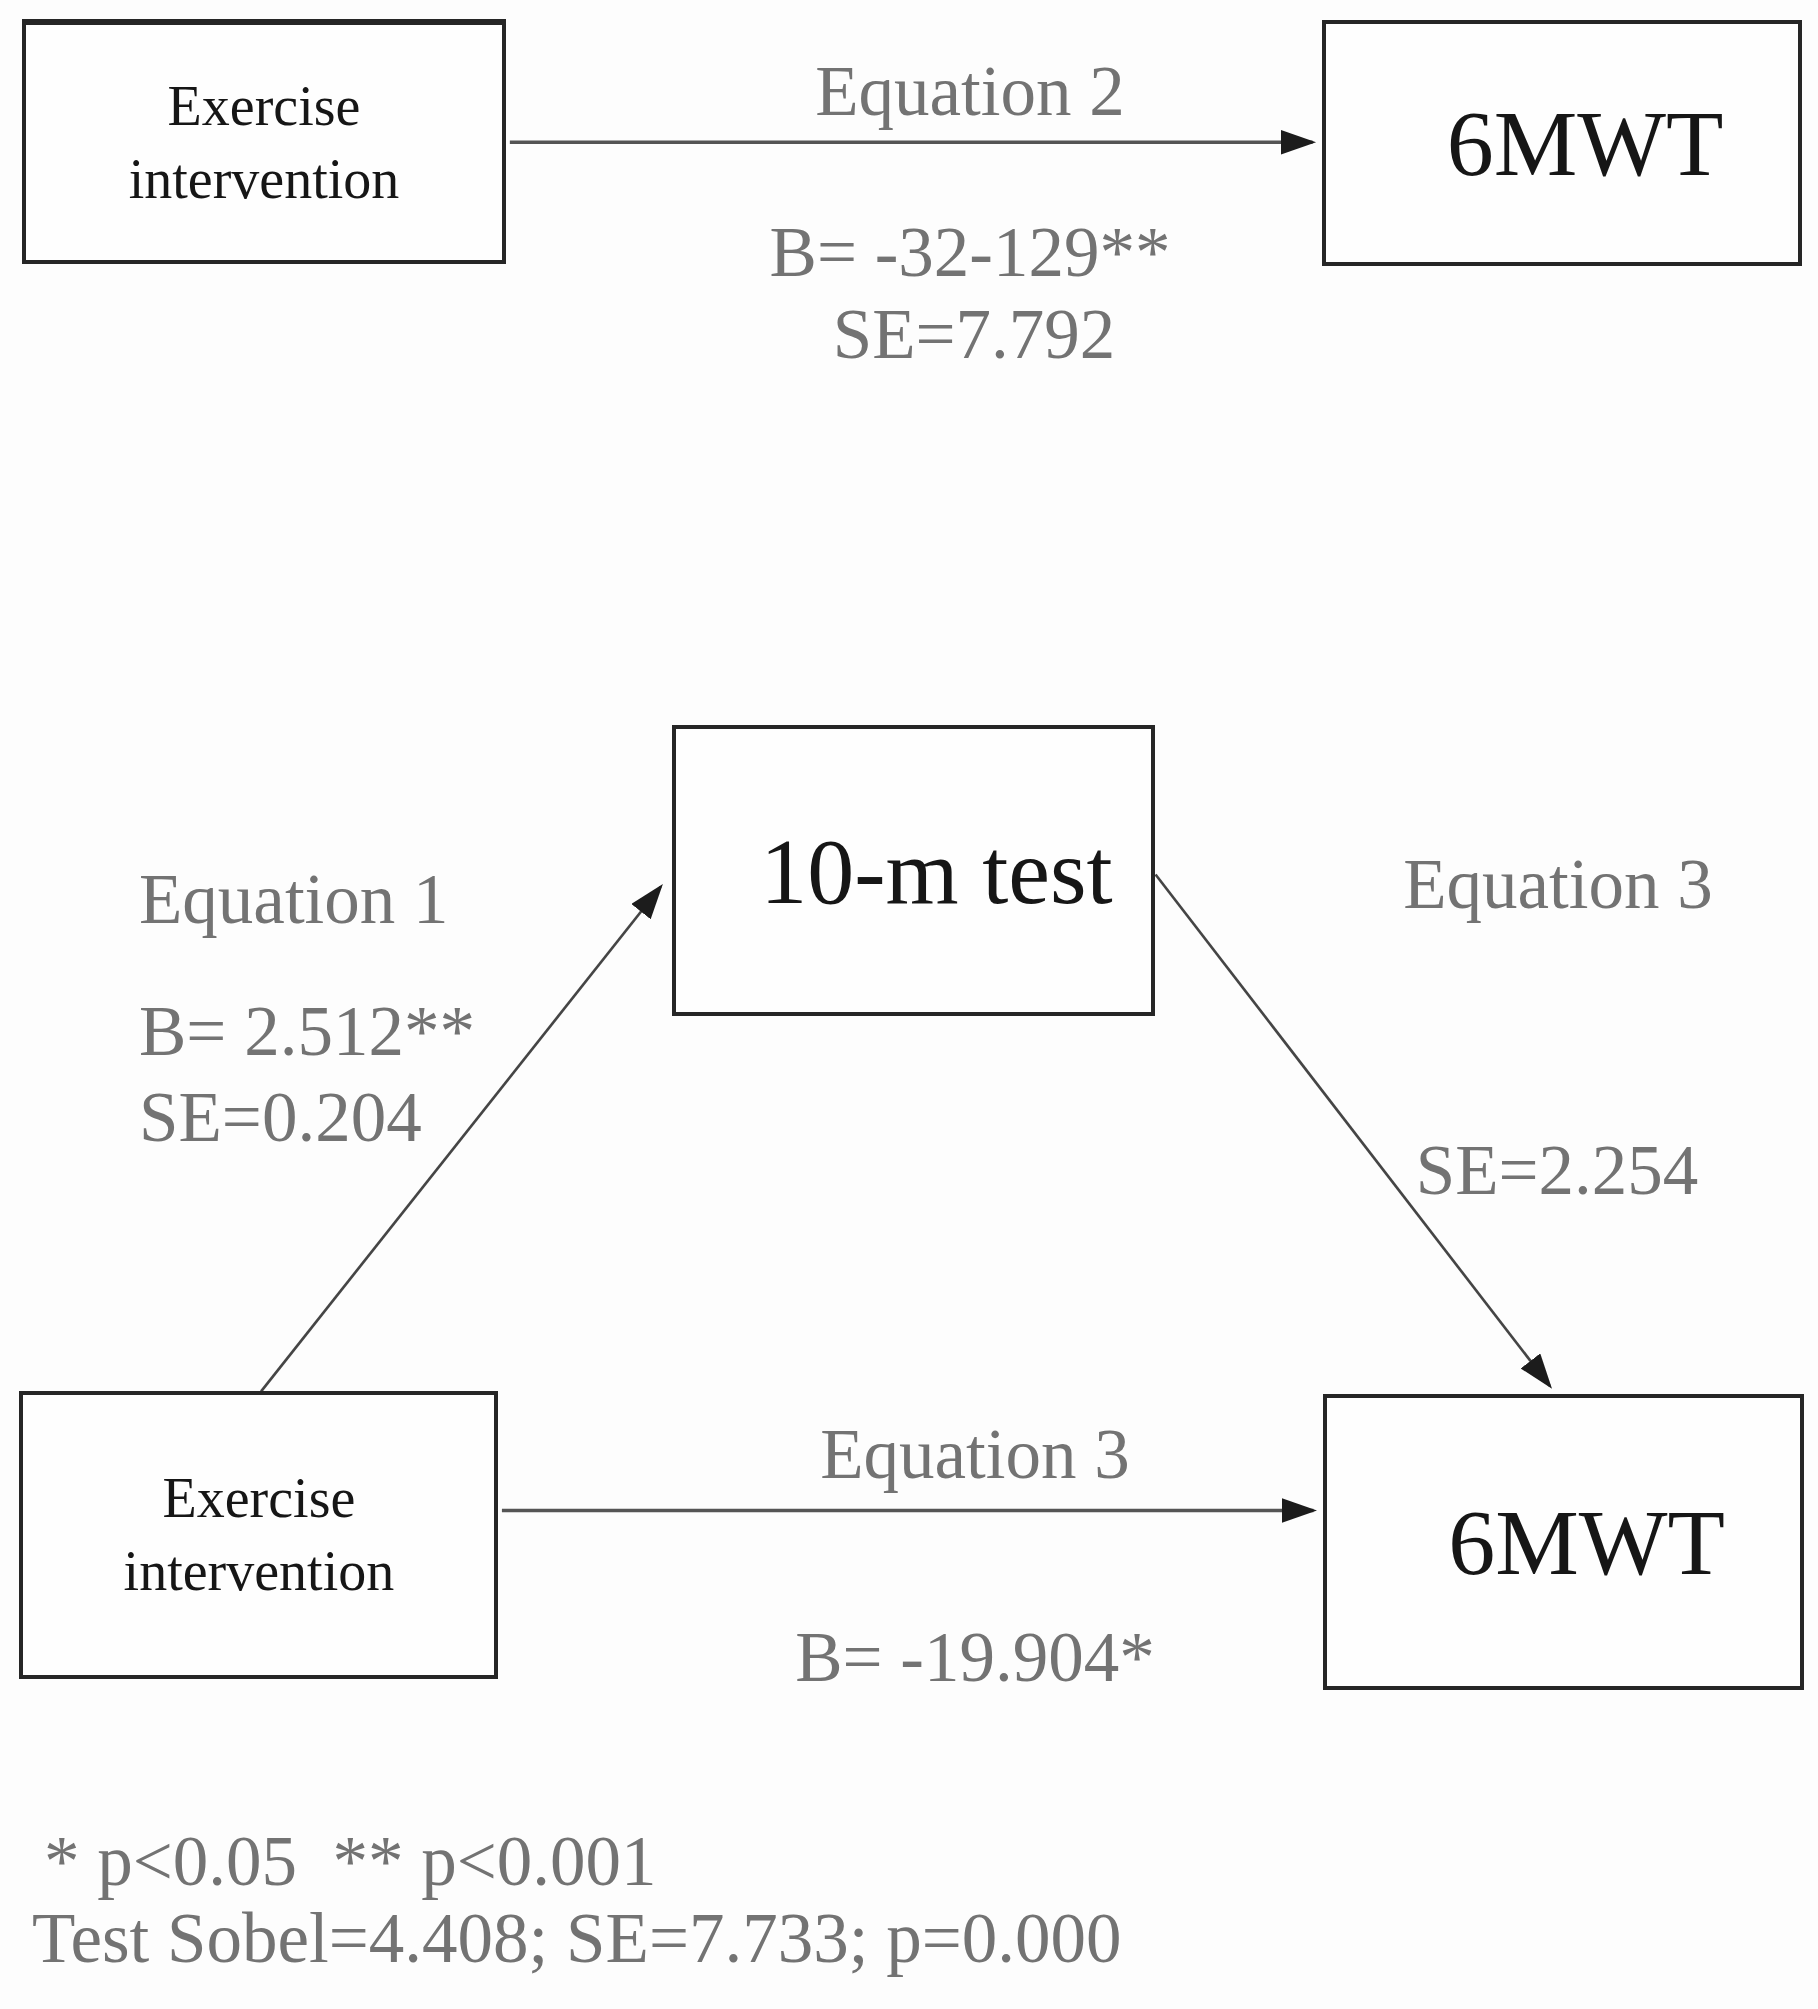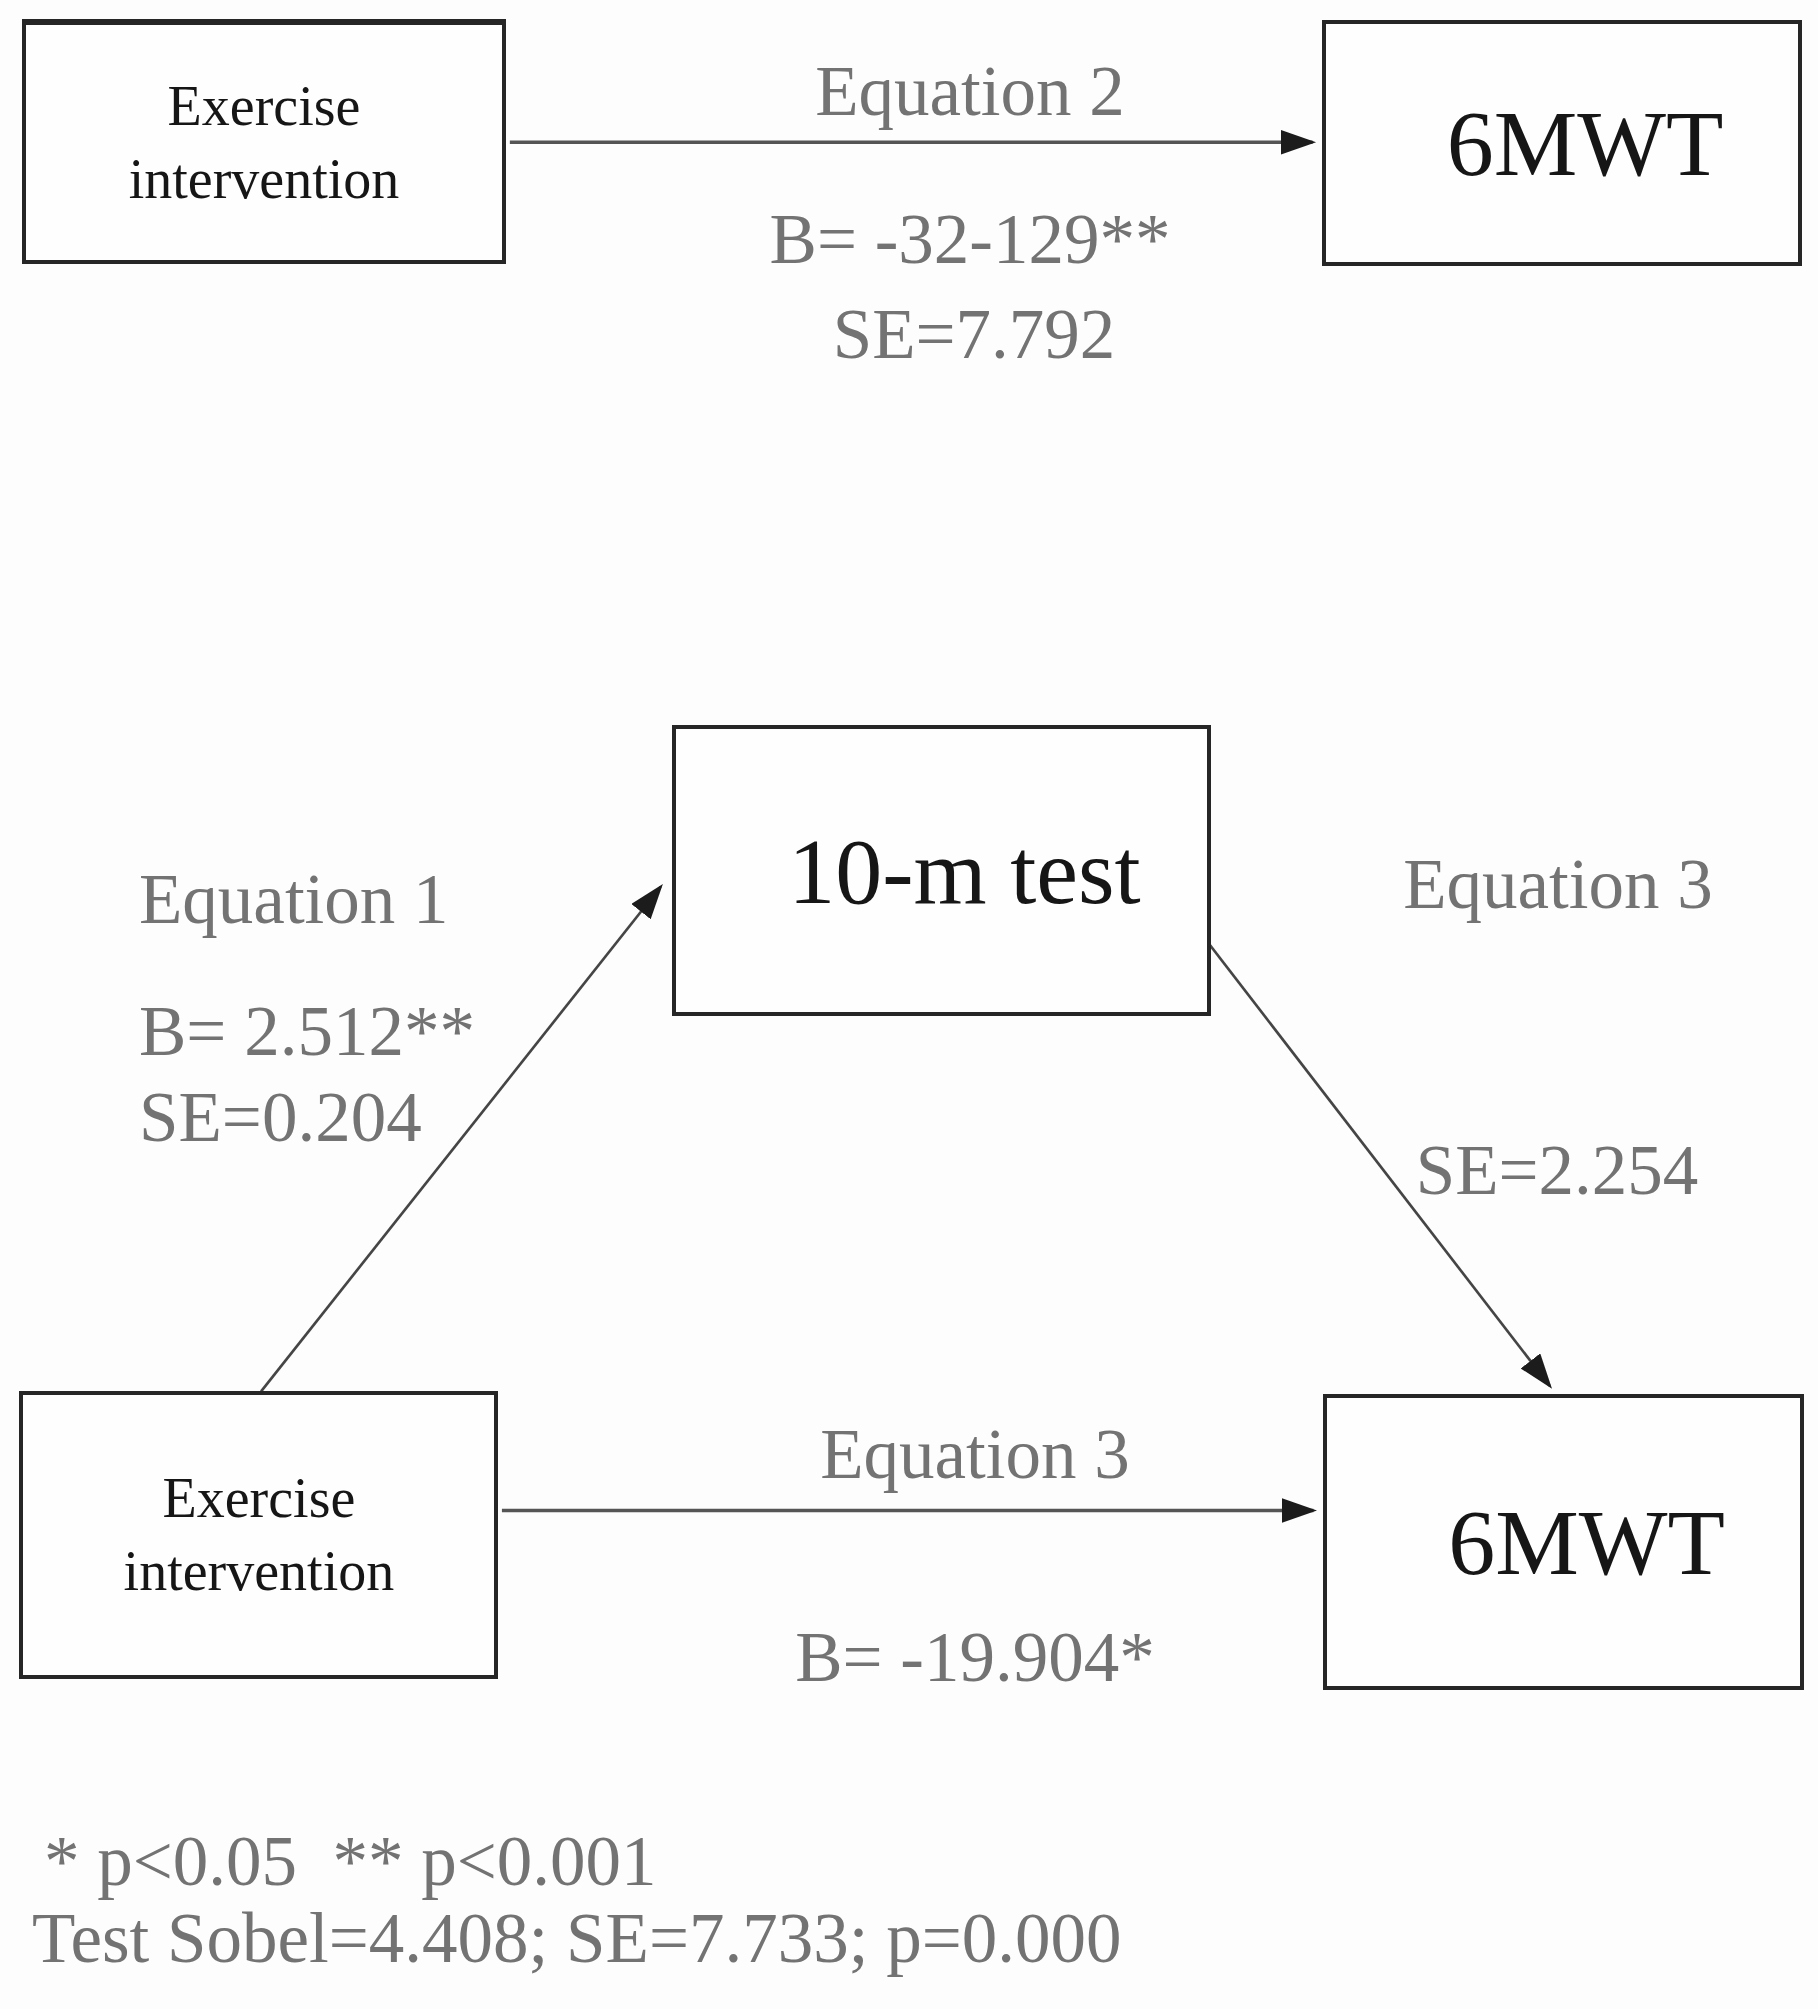--- a/index.html
+++ b/index.html
@@ -18,32 +18,32 @@
     border:4.4px solid #262626;
     background:#fefefe;
     display:flex;align-items:center;justify-content:center;
     text-align:center;
     color:#161616;
   }
   .node-small{font-size:56px;line-height:1.30;}
   .node-big{font-size:94px;line-height:1;padding-left:46px;}
   .box-a{left:22px;top:19.4px;width:484px;height:245px;border-top-width:6.2px;}
   .box-b{left:1322px;top:20px;width:480px;height:246px;}
-  .box-m{left:672px;top:725px;width:539px;height:291px;}
+  .box-m{left:672px;top:725px;width:483px;height:291px;}
   .box-c{left:19.4px;top:1391px;width:479px;height:288px;}
   .box-d{left:1323px;top:1394px;width:481px;height:296px;}
   .lbl{
     position:absolute;
     font-size:71px;line-height:1;
     white-space:nowrap;
     color:#737373;
   }
   .ctr{transform:translateX(-50%);}
   .eq2{left:970px;top:56px;}
-  .b2{left:970px;top:204px;}
+  .b2{left:970px;top:217px;}
   .se2{left:974px;top:299px;}
   .eq1{left:139px;top:837px;margin-top:27px;}
   .b1{left:139px;top:996px;}
   .se1{left:139px;top:1082px;}
   .eq3r{left:1558px;top:849px;}
   .b3r{left:1557px;top:1045px;}
   .se3r{left:1557px;top:1135px;}
   .eq3b{left:975px;top:1419px;}
   .b3b{left:975px;top:1622px;}
   .se3b{left:970px;top:1712px;}

